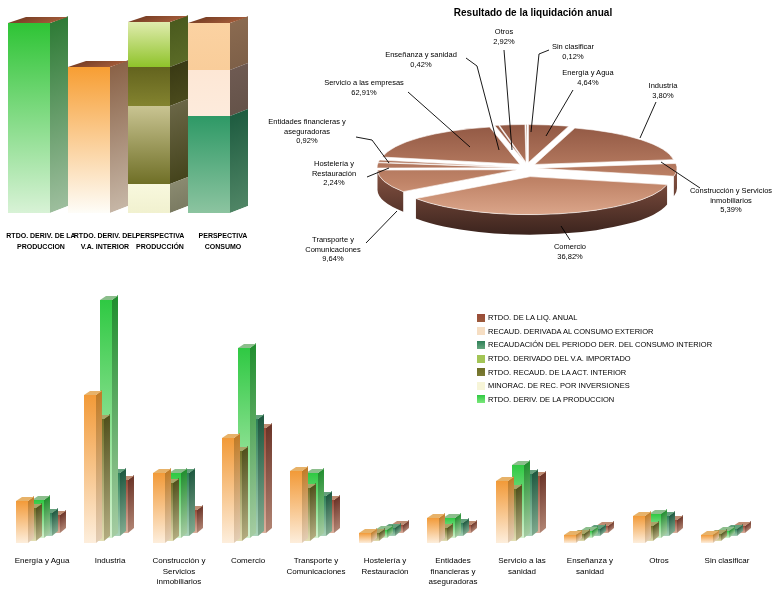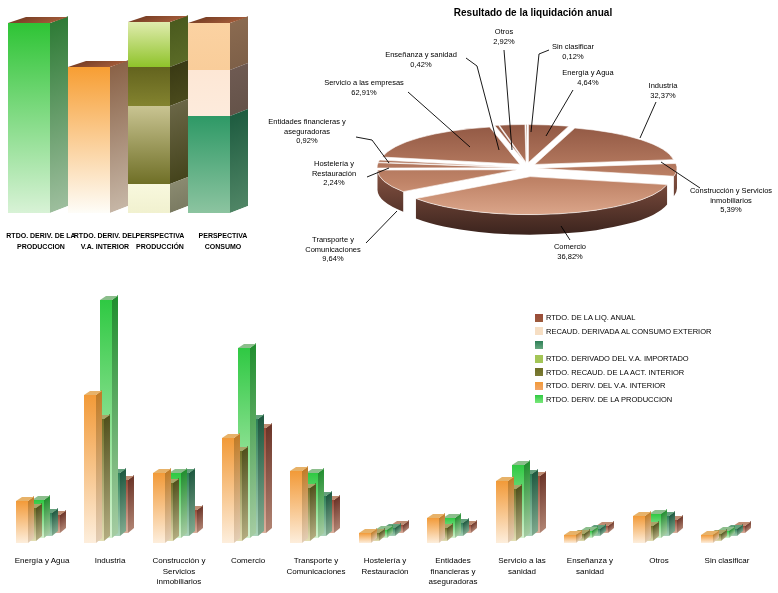--- a/index.html
+++ b/index.html
@@ -13,21 +13,21 @@
   .bar-cap{position:absolute;left:0;transform-origin:left bottom;}
   .seg{width:100%;}
   
   .tl-label{position:absolute;width:80px;transform:translateX(-50%);text-align:center;
             font-size:7px;font-weight:bold;line-height:11px;letter-spacing:0px;}
   
   .pie-title{position:absolute;transform:translateX(-50%);font-size:10px;font-weight:bold;white-space:nowrap;}
   .pie-label{position:absolute;transform:translateX(-50%);text-align:center;
              font-size:7.5px;line-height:9.5px;white-space:nowrap;}
   
-  #legend{position:absolute;left:535px;top:311px;text-align:center;}
+  #legend{position:absolute;left:477px;top:311px;text-align:center;}
   .legend-row{display:flex;align-items:center;height:13.6px;}
   .legend-swatch{width:8px;height:8px;margin-right:3px;flex:0 0 auto;}
   .legend-text{font-size:7.5px;white-space:nowrap;letter-spacing:0px;}
   
   .cat-label{position:absolute;width:92px;transform:translateX(-50%);text-align:center;
              font-size:8px;line-height:10.5px;}
 </style>
 </head>
 <body>
 
@@ -139,21 +139,21 @@
         <polyline points="204,50 212,150" fill="none" stroke="#000" stroke-width="0.9"></polyline>
         <polyline points="249,50 239,54 231,132" fill="none" stroke="#000" stroke-width="0.9"></polyline>
       </svg>
     <div id="pie-labels">
         <div class="pie-label" style="left: 288px; top: 68px;">
           <div>Energía y Agua</div>
           <div>4,64%</div>
         </div>
         <div class="pie-label" style="left: 363px; top: 81px;">
           <div>Industria</div>
-          <div>32,37%</div>
+          <div>3,80%</div>
         </div>
         <div class="pie-label" style="left: 431px; top: 186px;">
           <div>Construcción y Servicios</div>
           <div>inmobiliarios</div>
           <div>5,39%</div>
         </div>
         <div class="pie-label" style="left: 270px; top: 242px;">
           <div>Comercio</div>
           <div>36,82%</div>
         </div>
@@ -195,32 +195,33 @@
       <div class="legend-row">
         <span class="legend-swatch" style="background: linear-gradient(rgb(154, 75, 56), rgb(156, 90, 60));"></span>
         <span class="legend-text">RTDO. DE LA LIQ. ANUAL</span>
       </div>
       <div class="legend-row">
         <span class="legend-swatch" style="background: linear-gradient(rgb(246, 222, 195), rgb(246, 222, 195));"></span>
         <span class="legend-text">RECAUD. DERIVADA AL CONSUMO EXTERIOR</span>
       </div>
       <div class="legend-row">
         <span class="legend-swatch" style="background: linear-gradient(rgb(46, 127, 88), rgb(102, 167, 126));"></span>
+        <span class="legend-text">RECAUDACIÓN DEL PERIODO DER. DEL CONSUMO INTERIOR</span>
       </div>
       <div class="legend-row">
         <span class="legend-swatch" style="background: linear-gradient(rgb(163, 197, 86), rgb(163, 197, 86));"></span>
         <span class="legend-text">RTDO. DERIVADO DEL V.A. IMPORTADO</span>
       </div>
       <div class="legend-row">
         <span class="legend-swatch" style="background: linear-gradient(rgb(110, 110, 38), rgb(124, 124, 53));"></span>
         <span class="legend-text">RTDO. RECAUD. DE LA ACT. INTERIOR</span>
       </div>
       <div class="legend-row">
-        <span class="legend-swatch" style="background: linear-gradient(rgb(242, 154, 56), rgb(242, 166, 104));"></span>
-        <span class="legend-text">RTDO. DERIV. DEL V.A. INTERIOR</span>
+        <span class="legend-swatch" style="background: linear-gradient(rgb(247, 245, 216), rgb(247, 245, 216));"></span>
+        <span class="legend-text">MINORAC. DE REC. POR INVERSIONES</span>
       </div>
       <div class="legend-row">
         <span class="legend-swatch" style="background: linear-gradient(rgb(47, 201, 67), rgb(123, 232, 123));"></span>
         <span class="legend-text">RTDO. DERIV. DE LA PRODUCCION</span>
       </div>
     </div>
 
   <div id="bottom-chart" class="abs" style="left:0;top:290px;width:778px;height:303px;">
       <div class="bar3d" style="position: absolute; left: 16px; top: 211px; width: 12px; height: 42px; z-index: 40;">
         <div class="bar-front" style="background: linear-gradient(rgb(242, 154, 56), rgb(253, 238, 220));"></div>

